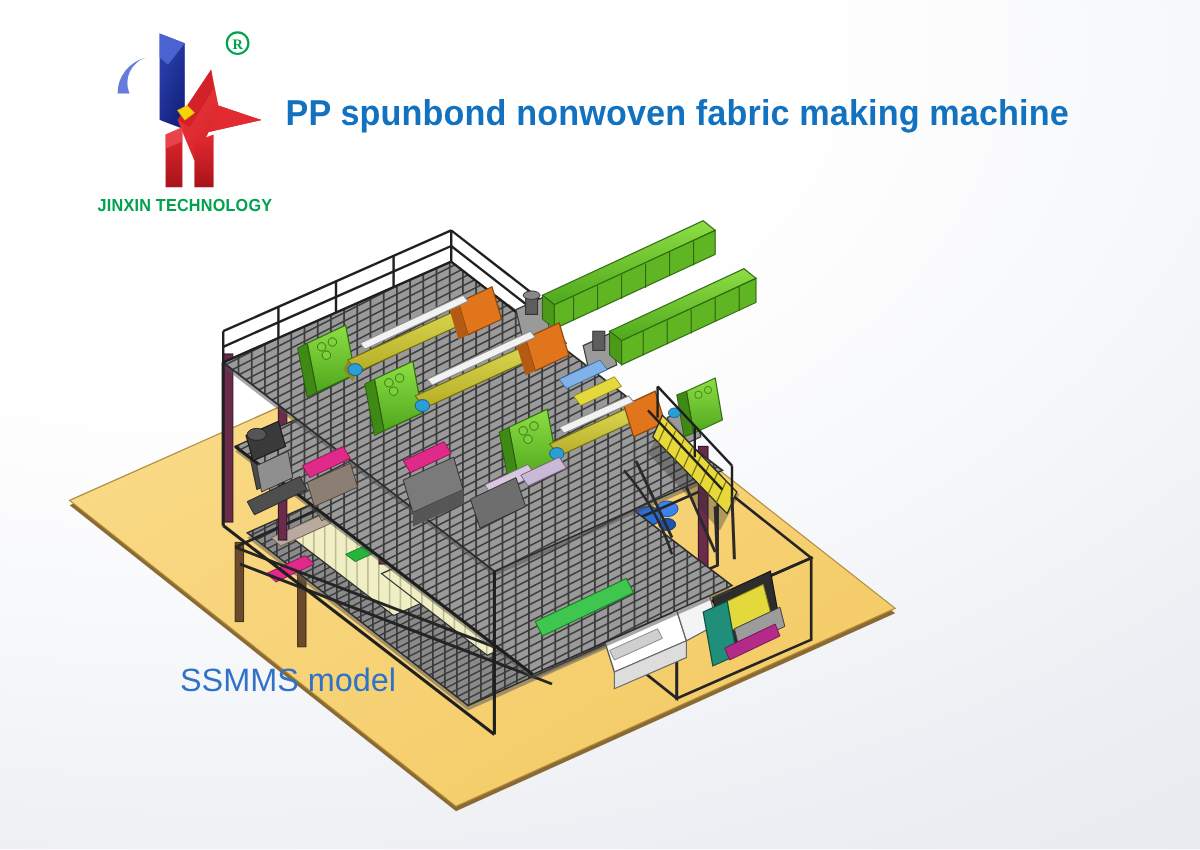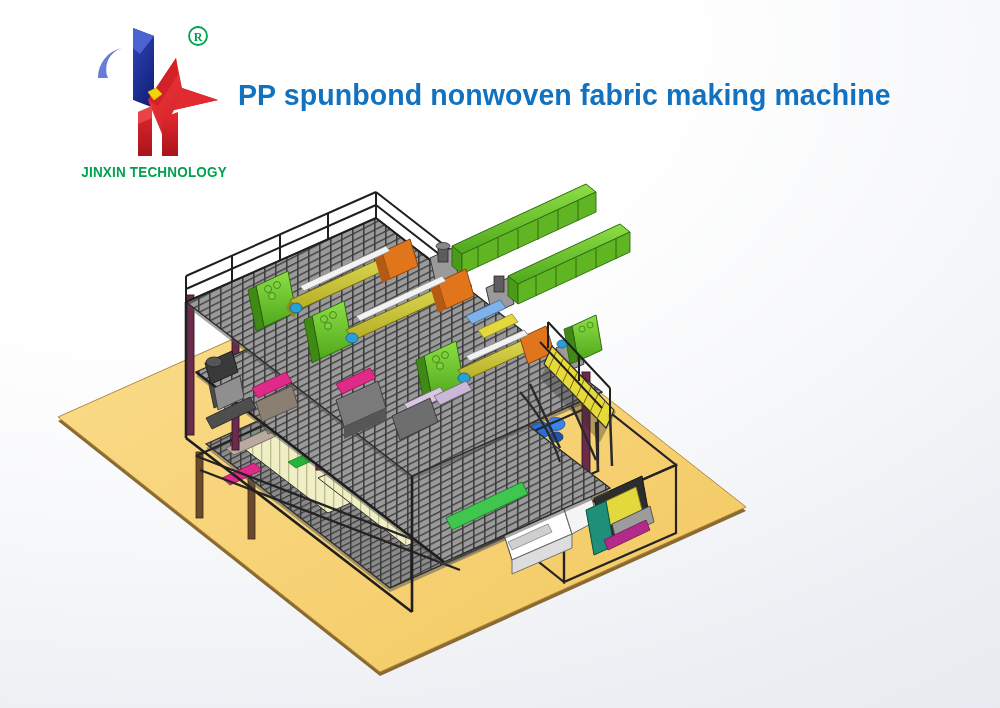--- a/index.html
+++ b/index.html
@@ -412,14 +412,15 @@
       <polygon points="70,78 78,74 84,80 76,86" fill="#f5d40a" stroke="#e0bd06" stroke-width="0.8"></polygon>
 
       <circle cx="120" cy="22" r="9" fill="none" stroke="#00a24d" stroke-width="1.8"></circle>
       <text x="120" y="27" text-anchor="middle" font-family="Liberation Serif, serif" font-size="12" font-weight="bold" fill="#00a24d">R</text>
     </svg>
     <div id="logoText">JINXIN TECHNOLOGY</div>
   </div>
 
   <div id="title">PP spunbond nonwoven fabric making machine</div>
 
+  <div id="modelCaption">SSMMS model</div>
 
 </div>
 
 </body></html>

